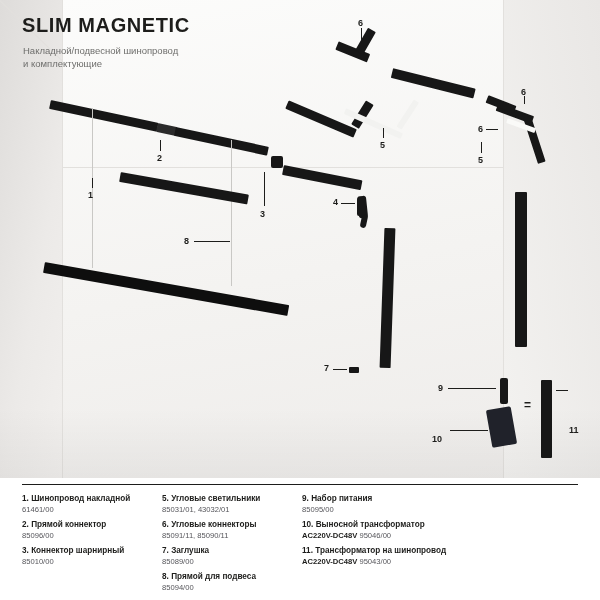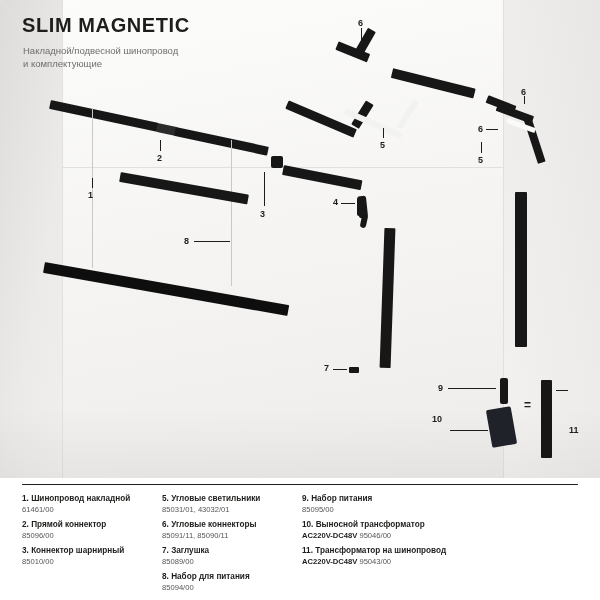--- a/index.html
+++ b/index.html
@@ -232,21 +232,21 @@
 
     <div class="callout" style="left:324px; top:363px;">7</div>
     <div class="lead" style="left:333px; top:369px; width:14px; height:1px;"></div>
 
     <div class="callout" style="left:184px; top:236px;">8</div>
     <div class="lead" style="left:194px; top:241px; width:36px; height:1px;"></div>
 
     <div class="callout" style="left:438px; top:383px;">9</div>
     <div class="lead" style="left:448px; top:388px; width:48px; height:1px;"></div>
 
-    <div class="callout" style="left:432px; top:414px;">10</div>
+    <div class="callout" style="left:432px; top:434px;">10</div>
     <div class="lead" style="left:450px; top:430px; width:38px; height:1px;"></div>
 
     <div class="callout" style="left:569px; top:385px;margin-top:40px;">11</div>
     <div class="lead" style="left:556px; top:390px; width:12px; height:1px;"></div>
 
     <div class="callout" style="left:524px; top:398px; font-size:12px;">=</div>
   </div>
 
   <div class="title">SLIM MAGNETIC</div>
   <div class="subtitle" style="white-space:pre-line;">Накладной/подвесной шинопровод
@@ -278,21 +278,21 @@
         </div>
         <div class="legend-item">
           <div class="legend-title"><span>6.</span> <span>Угловые коннекторы</span></div>
           <div class="legend-code">85091/11, 85090/11</div>
         </div>
         <div class="legend-item">
           <div class="legend-title"><span>7.</span> <span>Заглушка</span></div>
           <div class="legend-code">85089/00</div>
         </div>
         <div class="legend-item">
-          <div class="legend-title"><span>8.</span> <span>Набор для питания</span></div>
+          <div class="legend-title"><span>8.</span> <span>Прямой для подвеса</span></div>
           <div class="legend-code">85094/00</div>
         </div>
       </div>
 
       <div class="legend-col wide">
         <div class="legend-item">
           <div class="legend-title"><span>9.</span> <span>Набор питания</span></div>
           <div class="legend-code">85095/00</div>
         </div>
         <div class="legend-item">

